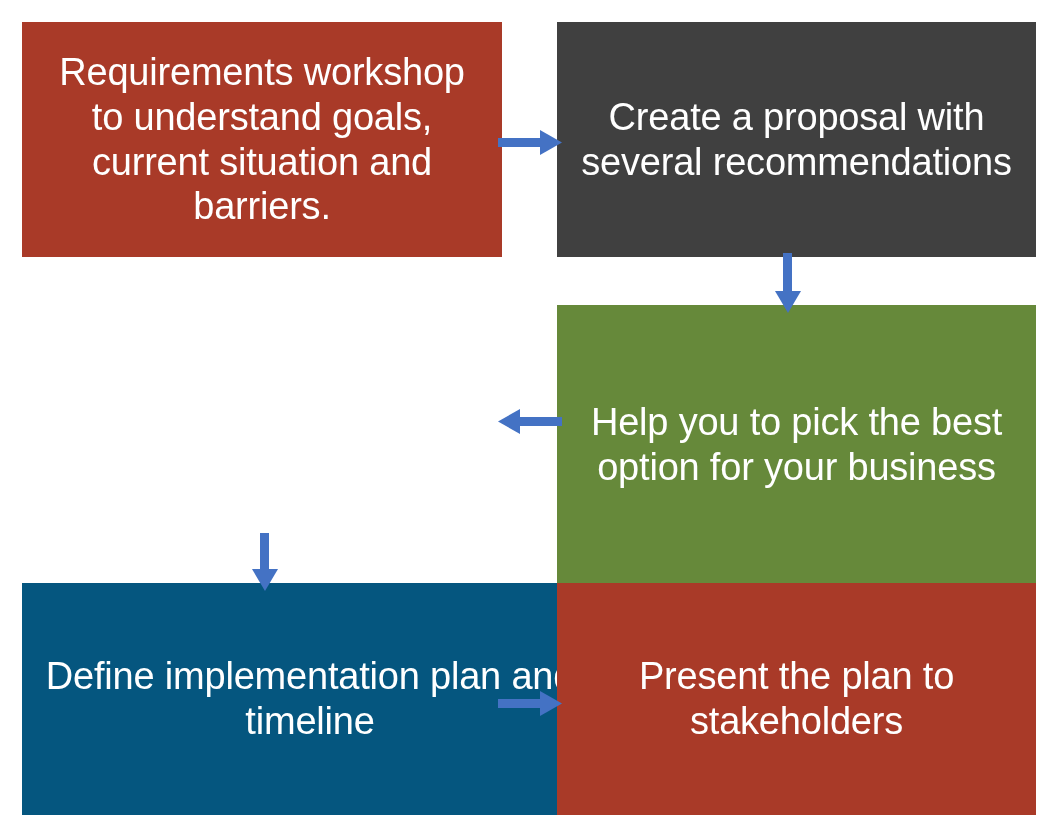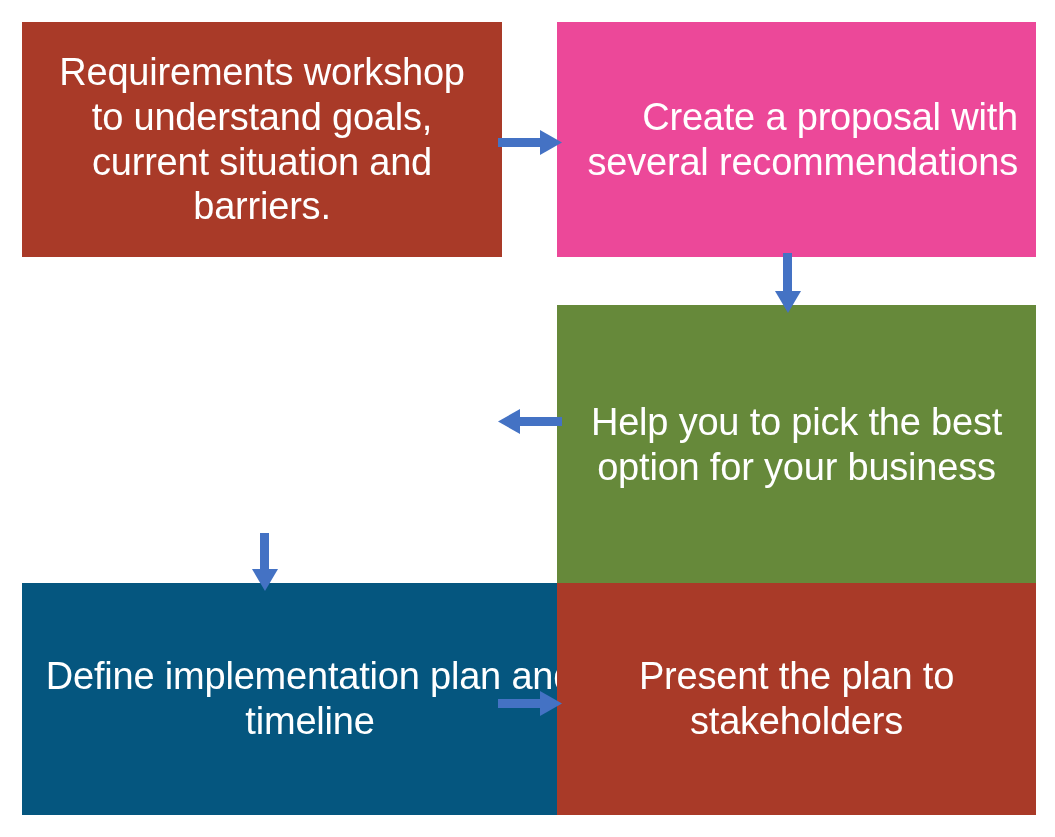--- a/index.html
+++ b/index.html
@@ -59,21 +59,21 @@
 </style>
 </head>
 <body>
 
 <div id="canvas" style="background: rgb(255, 255, 255);">
 
   <div class="node" id="node-requirements-workshop" style="background-color: rgb(169, 58, 40);">
     <span class="node-label" style="color: rgb(255, 255, 255);">Requirements workshop to understand goals, current situation and barriers.</span>
   </div>
 
-  <div class="node" id="node-create-proposal" style="background-color: #ec4899; text-align: right;">
+  <div class="node" id="node-create-proposal" style="background-color: #404040;">
     <span class="node-label" style="color: rgb(255, 255, 255);">Create a proposal with several recommendations</span>
   </div>
 
 
   <div class="node" id="node-pick-best-option" style="background-color: rgb(102, 137, 58);">
     <span class="node-label" style="color: rgb(255, 255, 255);">Help you to pick the best option for your business</span>
   </div>
 
   <div class="node" id="node-implementation-plan" style="background-color: rgb(5, 86, 127);">
     <span class="node-label" style="color: rgb(255, 255, 255);">Define implementation plan and timeline</span>

